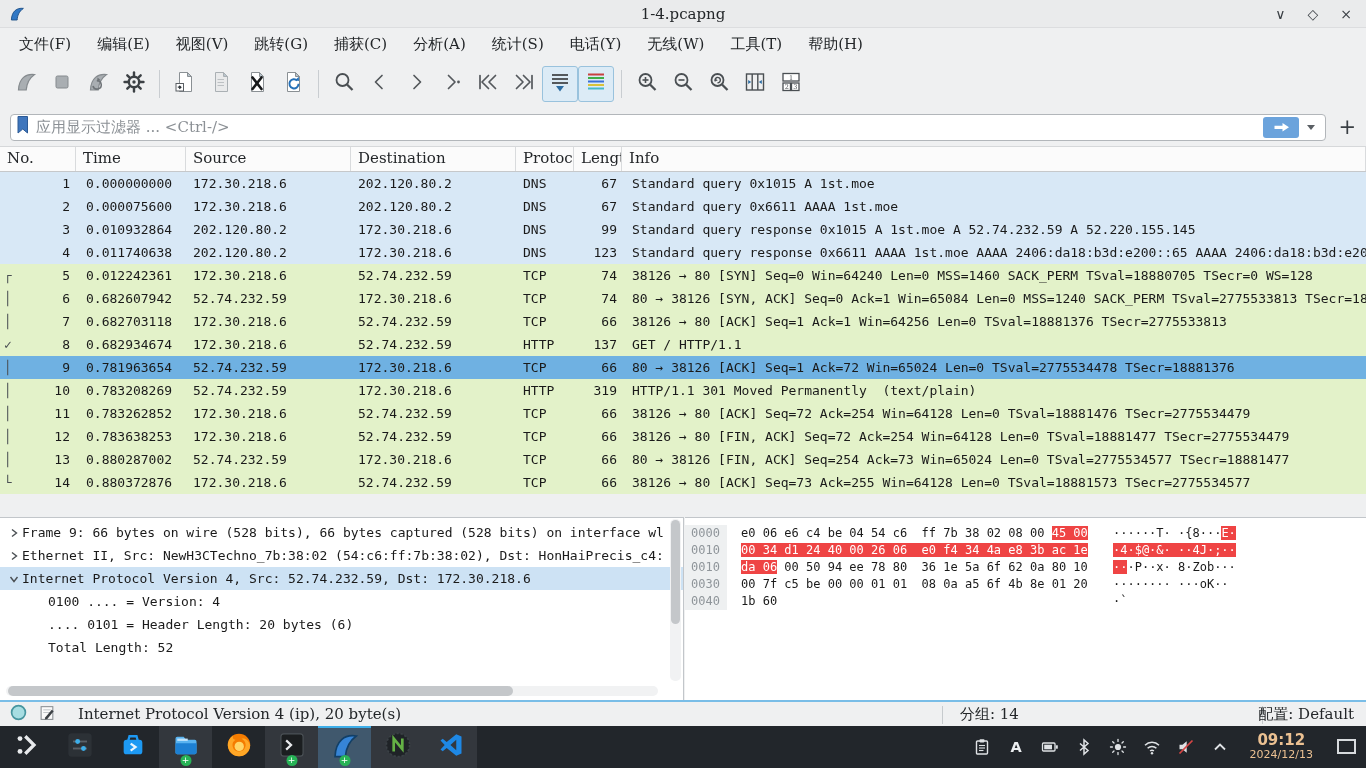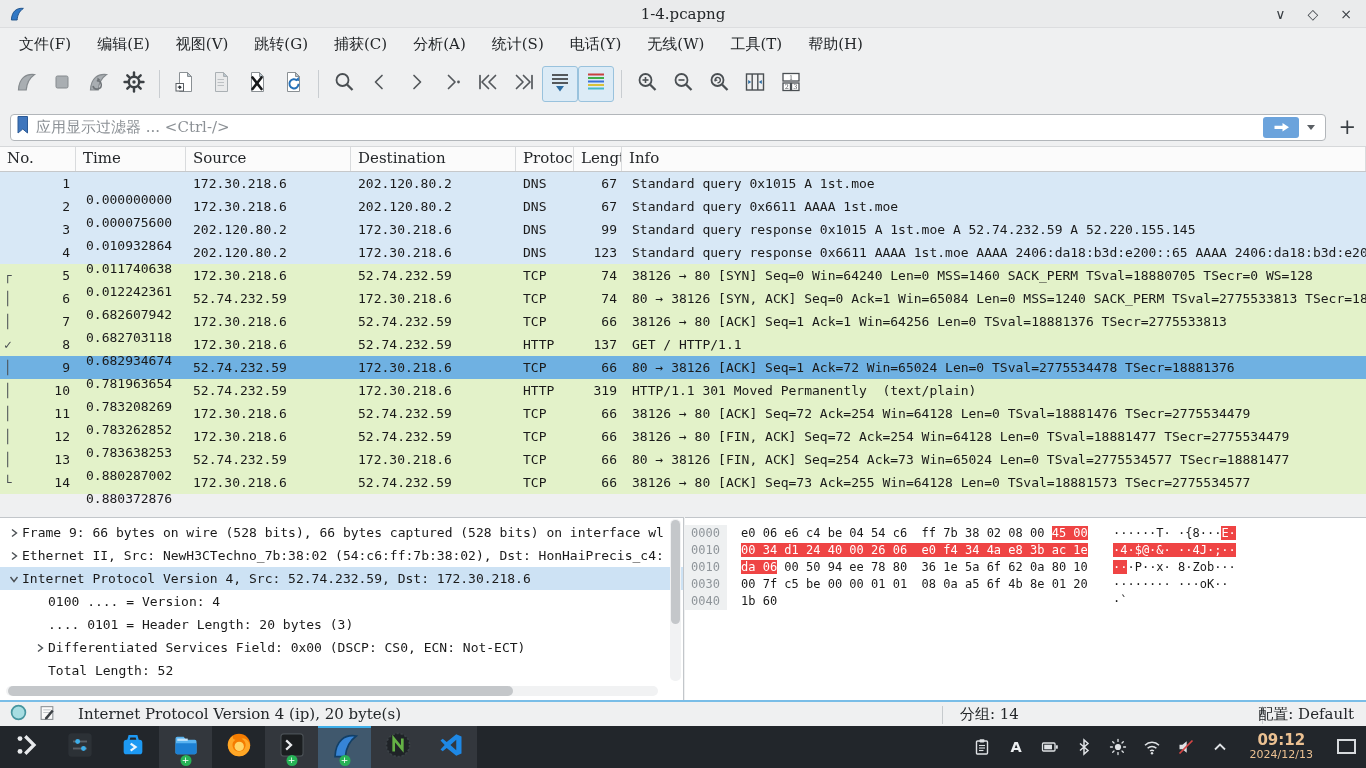--- a/index.html
+++ b/index.html
@@ -39,21 +39,21 @@
   .list-header{position:absolute;top:146px;left:0;right:0;height:26px;background:#fbfbfb;
                border-top:1px solid #d6d8da;border-bottom:1px solid #c6c8ca;display:flex;font-size:15px;color:#232629;}
   .hcol{border-right:1px solid #d9dbdd;padding:2px 0 0 7px;overflow:hidden;white-space:pre;}
   .rows{position:absolute;top:172px;left:0;right:0;height:322px;background:#fff;font-size:13px;}
   .prow{display:flex;height:23px;line-height:23px;white-space:pre;}
   .prow.dns{background:#d8e8f6;}
   .prow.tcp{background:#e3f2c9;}
   .prow.sel{background:#6fb1e2;}
   .c-mark{width:20px;padding-left:4px;color:#4a4f53;}
   .c-no{width:56px;text-align:right;padding-right:6px;}
-  .c-time{width:110px;padding-left:10px;margin-top:16px;}
+  .c-time{width:110px;padding-left:10px;}
   .c-src{width:165px;padding-left:7px;}
   .c-dst{width:165px;padding-left:7px;}
   .c-proto{width:58px;padding-left:7px;}
   .c-len{width:48px;text-align:right;padding-right:5px;}
   .c-info{flex:1;padding-left:10px;overflow:hidden;}
 
   
   .details{position:absolute;top:517px;left:0;width:684px;height:183px;background:#fff;
            border-top:1px solid #c2c6ca;border-right:1px solid #c2c6ca;font-size:13px;overflow:hidden;padding-top:3px;}
   .dline{height:23px;line-height:23px;white-space:pre;display:flex;align-items:center;padding-left:6px;}
@@ -362,24 +362,21 @@
     <div class="dline"><span class="d-ind" style="width: 0px;"></span><span class="d-arrow"><svg width="10" height="10" viewBox="0 0 10 10">
           <polyline points="3,1.5 7.5,5 3,8.5" fill="none" stroke="#4a4f53" stroke-width="1.4"></polyline>
         </svg></span><span>Frame 9: 66 bytes on wire (528 bits), 66 bytes captured (528 bits) on interface wl</span></div>
     <div class="dline"><span class="d-ind" style="width: 0px;"></span><span class="d-arrow"><svg width="10" height="10" viewBox="0 0 10 10">
           <polyline points="3,1.5 7.5,5 3,8.5" fill="none" stroke="#4a4f53" stroke-width="1.4"></polyline>
         </svg></span><span>Ethernet II, Src: NewH3CTechno_7b:38:02 (54:c6:ff:7b:38:02), Dst: HonHaiPrecis_c4:</span></div>
     <div class="dline sel"><span class="d-ind" style="width: 0px;"></span><span class="d-arrow"><svg width="10" height="10" viewBox="0 0 10 10">
           <polyline points="1.5,3 5,7.5 8.5,3" fill="none" stroke="#4a4f53" stroke-width="1.4"></polyline>
         </svg></span><span>Internet Protocol Version 4, Src: 52.74.232.59, Dst: 172.30.218.6</span></div>
     <div class="dline"><span class="d-ind" style="width: 26px;"></span><span class="d-arrow"></span><span>0100 .... = Version: 4</span></div>
-    <div class="dline"><span class="d-ind" style="width: 26px;"></span><span class="d-arrow"></span><span>.... 0101 = Header Length: 20 bytes (3)</span></div>
-    <div class="dline"><span class="d-ind" style="width: 26px;"></span><span class="d-arrow"><svg width="10" height="10" viewBox="0 0 10 10">
-          <polyline points="3,1.5 7.5,5 3,8.5" fill="none" stroke="#4a4f53" stroke-width="1.4"></polyline>
-        </svg></span><span>Differentiated Services Field: 0x00 (DSCP: CS0, ECN: Not-ECT)</span></div>
+    <div class="dline"><span class="d-ind" style="width: 26px;"></span><span class="d-arrow"></span><span>.... 0101 = Header Length: 20 bytes (6)</span></div>
     <div class="dline"><span class="d-ind" style="width: 26px;"></span><span class="d-arrow"></span><span>Total Length: 52</span></div>
   </div>
 <div class="vscroll">
     <div class="vthumb"></div>
   </div>
 <div class="hscroll">
     <div class="hthumb"></div>
   </div>
 
 <div class="hexpane mono" id="hexpane">

